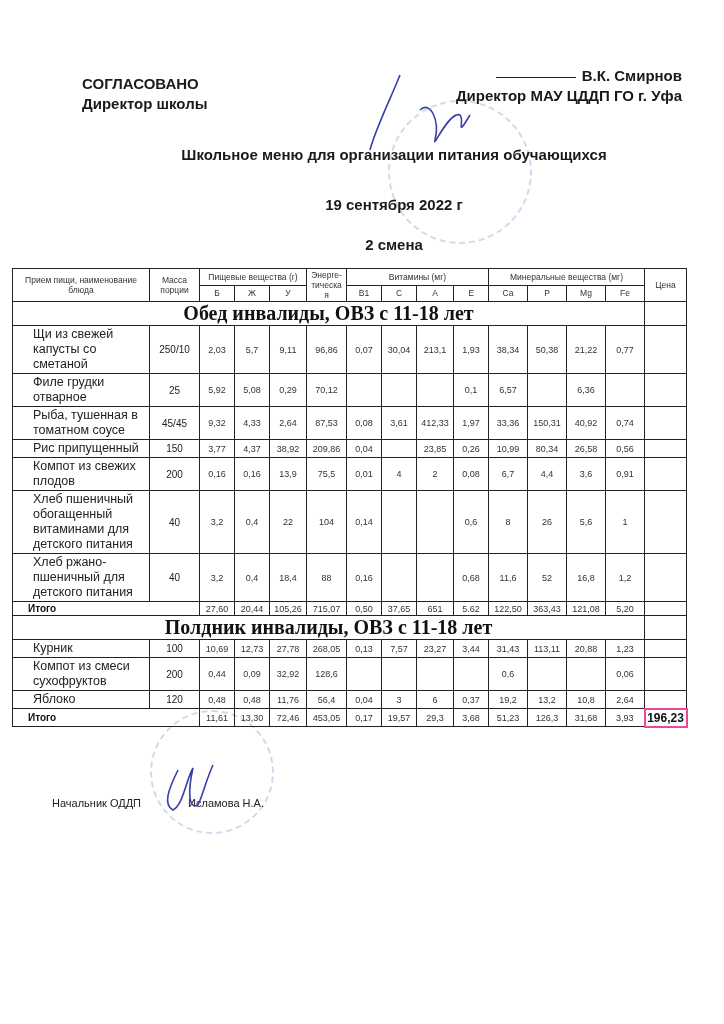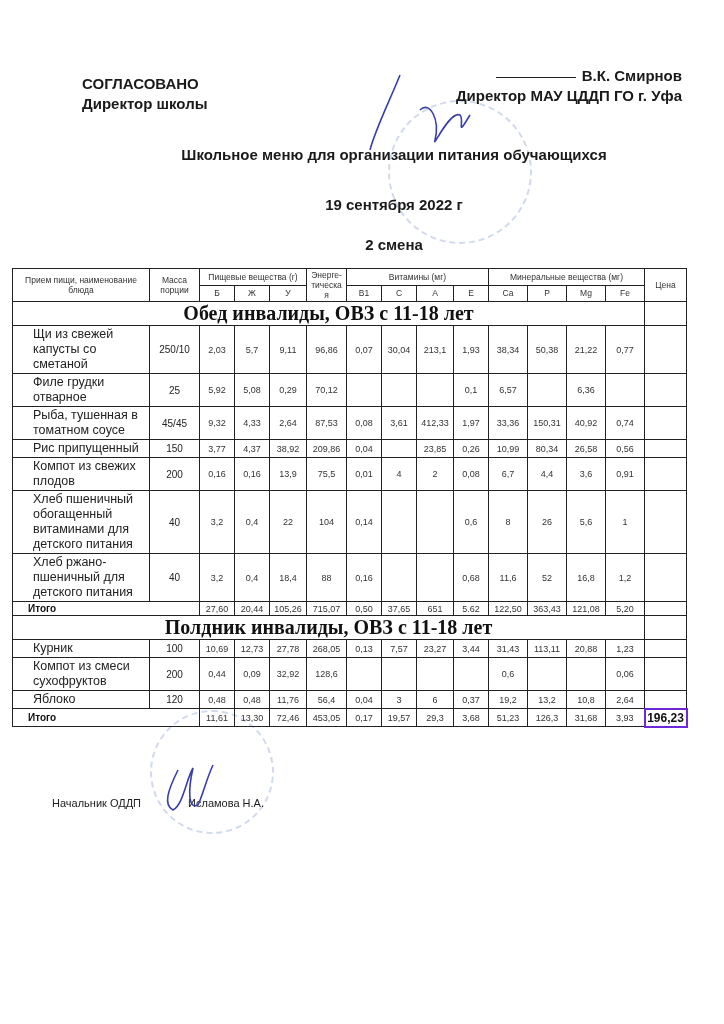--- a/index.html
+++ b/index.html
@@ -13,21 +13,21 @@
   .stamp2 { position: absolute; left: 150px; top: 710px; width: 120px; height: 120px; border-radius: 50%; border: 2px dashed rgba(120,150,200,0.35); }
   .sig { position: absolute; }
   .doc-title { position: absolute; left: 0; width: 724px; text-align: center; font-size: 15px; font-weight: bold; }
   table.menu { position: absolute; left: 12px; top: 268px; width: 620px; border-collapse: collapse; table-layout: fixed; }
   table.menu td, table.menu th { border: 1px solid #222; font-size: 9px; text-align: center; padding: 1px 1px; font-weight: normal; color: #333; vertical-align: middle; }
   table.menu th { font-size: 8.5px; color: #333; }
   table.menu td.name { text-align: left; font-size: 12.5px; color: #222; padding-left: 20px; line-height: 15px; }
   table.menu td.mass { font-size: 10px; color: #222; }
   table.menu td.section { font-family: "Liberation Serif", serif; font-weight: bold; font-size: 20px; color: #111; text-align: center; padding: 0; margin-top: 36px; }
   table.menu td.total-label { text-align: left; font-weight: bold; font-size: 10px; padding-left: 15px; color: #111; }
-  table.menu td.price { font-weight: bold; font-size: 12px; color: #111; border: 2px solid #6d28d9; }
+  table.menu td.price { font-weight: bold; font-size: 12px; color: #111; border: 2px solid #ec4899; }
   .footer { position: absolute; left: 52px; top: 797px; font-size: 11px; color: #222; }
   .footer .nm { margin-left: 44px; }
 </style>
 </head>
 <body>
 
 <div class="stamp"></div>
 <div class="stamp2"></div>
 
 <div class="approve-left serif">

